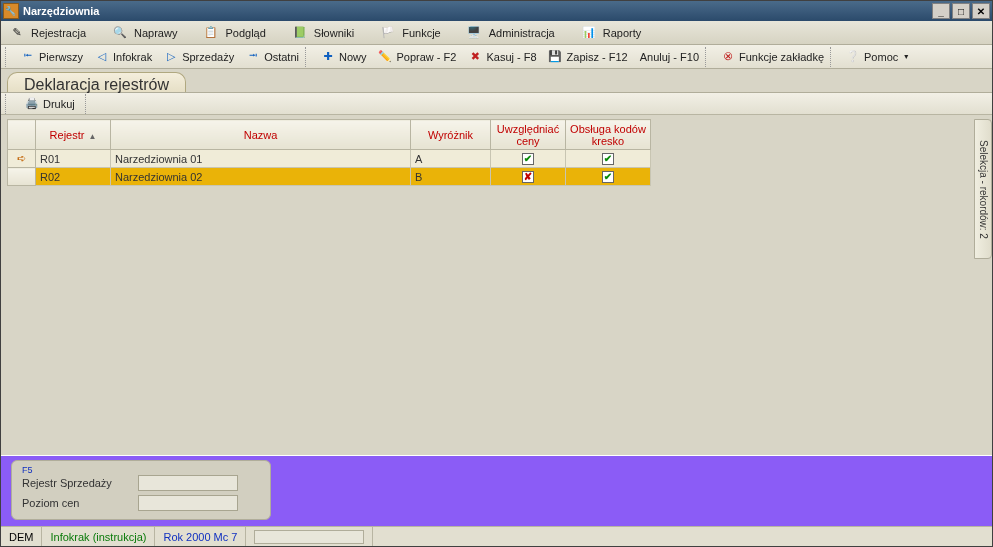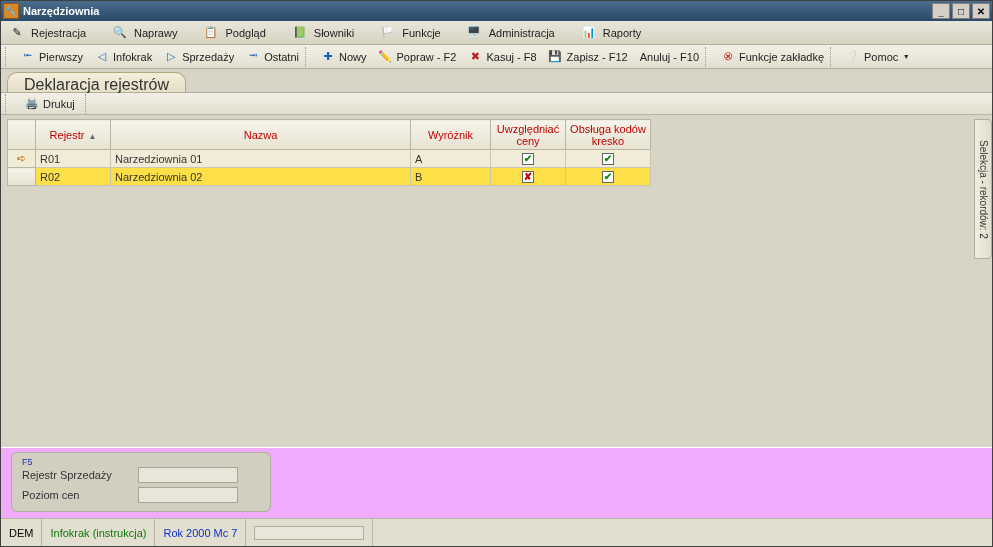--- a/index.html
+++ b/index.html
@@ -17,34 +17,34 @@
   .tbbtn { display: flex; align-items: center; gap: 4px; padding: 2px 6px; cursor: default; color: #222; }
   .tbi { width: 14px; height: 14px; display:inline-flex; align-items:center; justify-content:center; }
   .tabrow { background: #d8d5c6; height: 24px; display: flex; align-items: flex-end; padding: 4px 6px 0 6px; border-bottom: 1px solid #b0ad9a; }
   .tab { background: linear-gradient(#f4eedc, #e6dfc6); border: 1px solid #b0a880; border-bottom: none; border-radius: 10px 10px 0 0; padding: 3px 16px; font-size: 16px; color: #333; height: 20px; display:flex; }
   .toolbar2 { background: linear-gradient(#f2f0e6, #e2dfd0); height: 22px; display: flex; align-items: center; padding: 0 4px; gap: 4px; border-bottom: 1px solid #b8b5a2; }
   .content { flex: 1; background: #d8d5c6; display: flex; position: relative; overflow: hidden; }
   .gridwrap { margin: 4px 4px 0 6px; flex: 1; }
   table.grid { border-collapse: collapse; background: #fff; }
   table.grid th { background: linear-gradient(#f6f4ea, #e6e3d2); border: 1px solid #b8b5a2; color: #c00000; font-weight: normal; padding: 0 4px; height: 30px; font-size: 11px; margin-top: 16px; }
   table.grid th.firstcol, table.grid td.firstcol { width: 28px; background: linear-gradient(#f6f4ea, #e6e3d2); border: 1px solid #b8b5a2; text-align:center; }
-  table.grid td { border: 1px solid #c8c5b2; padding: 2px 4px; height: 18px; background: #fde047; color: #333; }
+  table.grid td { border: 1px solid #c8c5b2; padding: 2px 4px; height: 18px; background: #eab308; color: #333; }
   table.grid tr.sel td { background: #f0ecd8; }
   .sortind { font-size: 8px; color: #666; margin-left: 4px; }
   .chk { width: 12px; height: 12px; border: 1px solid #666; display: inline-flex; align-items: center; justify-content: center; background: #fff; font-size: 10px; font-weight: bold; }
   .chk.on { color: #0a8a0a; }
   .chk.off { color: #c00000; }
   .sidevtab { position: absolute; right: 0; top: 4px; width: 18px; height: 140px; background: linear-gradient(to right,#f0eee0,#e0ddcc); border: 1px solid #b0ad9a; writing-mode: vertical-rl; text-orientation: mixed; display: flex; align-items: center; justify-content: center; font-size: 10px; color: #333; cursor: default; border-radius: 0 4px 4px 0;}
-  .formarea { background: #f0abfc; border-top: 1px solid #fff; padding: 4px 10px 6px 10px; }
+  .formarea { background: #8b5cf6; border-top: 1px solid #fff; padding: 4px 10px 6px 10px; }
   .formbox { background: #d2cfc0; border: 1px solid #b0ad9a; border-radius: 6px; padding: 4px 10px 6px 10px; width: 260px; }
   .formrow { display: flex; align-items: center; gap: 6px; height: 20px; }
   .formrow label { width: 110px; color: #333; }
   .forminput { width: 100px; height: 16px; background: #e8e6da; border: 1px solid #a8a590; }
   .f5 { color: #1030c0; font-size: 9px; margin-bottom: -2px; }
-  .statusbar { height: 28px; background: #e2dfd0; border-top: 1px solid #b8b5a2; display: flex; align-items: center; font-size: 11px; }
+  .statusbar { height: 20px; background: #e2dfd0; border-top: 1px solid #b8b5a2; display: flex; align-items: center; font-size: 11px; }
   .sbcell { border-right: 1px solid #b8b5a2; padding: 0 8px; height: 100%; display: flex; align-items: center; gap: 6px;}
   .sbcell.blue { color: #1030c0; }
   .sbcell.green { color: #0a7a0a; justify-content: center; }
   .sblong { width: 110px; border: 1px solid #b0ad9a; height: 14px; background: #e8e6da; }
 </style>
 </head>
 <body>
 
 <div class="window">
   <div class="titlebar">

